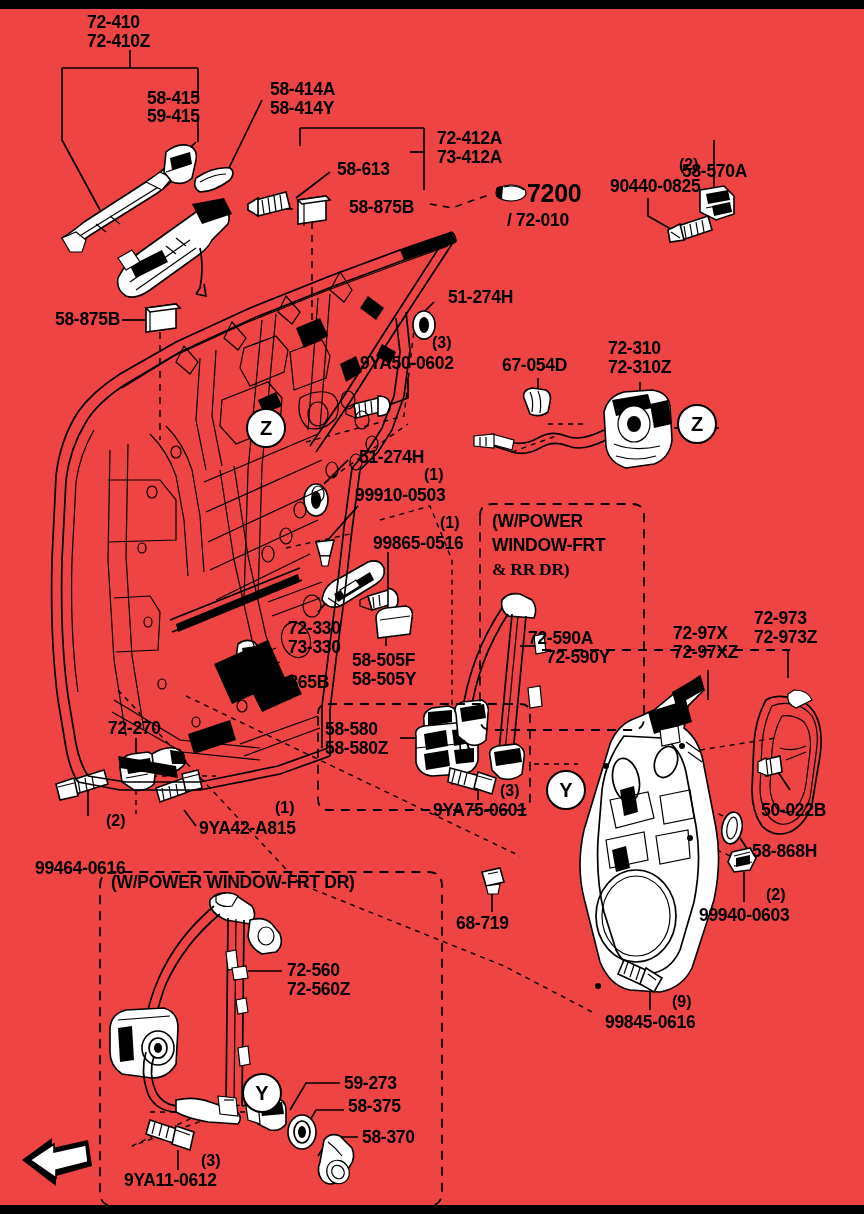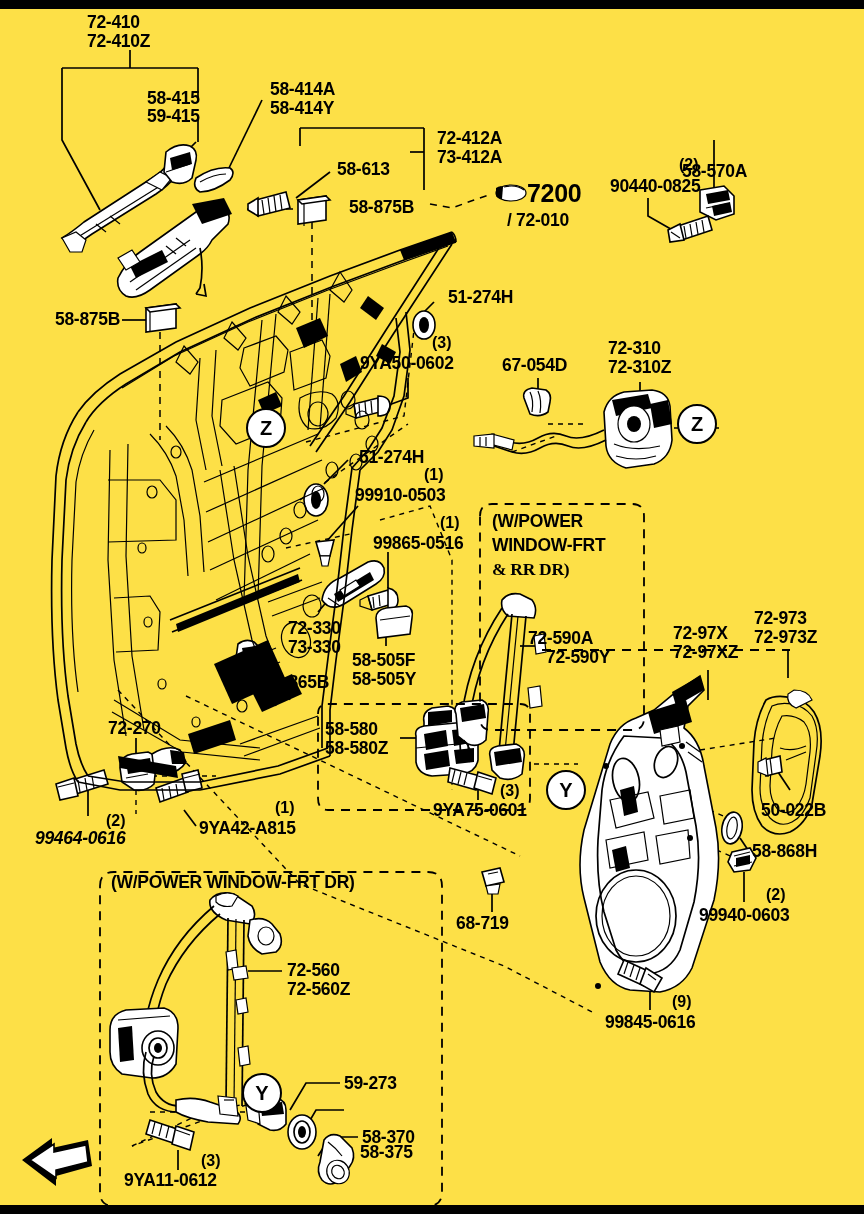--- a/index.html
+++ b/index.html
@@ -1,17 +1,17 @@
 <!DOCTYPE html>
 <html><head>
 <meta charset="utf-8">
 <style>
   html,body{margin:0;padding:0;background:#ffffff;}
   body{font-family:"Liberation Sans",sans-serif;}
-  #page{position:relative;width:864px;height:1214px;background:#fde047;overflow:hidden;}
+  #page{position:relative;width:864px;height:1214px;background:#ef4444;overflow:hidden;}
   .bar{position:absolute;left:0;width:864px;background:#000;}
   #bar-top{top:0;height:9px;}
   #bar-bottom{bottom:0;height:9px;}
   .lbl{position:absolute;color:#000;font-family:"Liberation Sans",sans-serif;
        font-size:17.5px;line-height:20px;font-weight:700;letter-spacing:-0.3px;white-space:pre;}
   .lbl.big{font-size:25px;line-height:26px;font-weight:700;}
   .qty{position:absolute;font-size:16px;font-weight:700;white-space:pre;}
   .circ{position:absolute;width:36px;height:36px;border:2.2px solid #000;border-radius:50%;
         display:flex;align-items:center;justify-content:center;font-size:20px;font-weight:700;
         background:#fff;}
@@ -776,33 +776,33 @@
   <div class="lbl" style="left:699px; top:905px;">99940-0603</div>
   <div class="qty" style="left:766px; top:886px;">(2)</div>
 
   <div class="lbl" style="left:605px; top:1012px;">99845-0616</div>
   <div class="qty" style="left:672px; top:993px;">(9)</div>
 
   <div class="lbl" style="left:456px; top:913px;">68-719</div>
 
   <div class="lbl" style="left:108px; top:718px;">72-270</div>
 
-  <div class="lbl" style="left:35px;  top:828px;font-style:italic;">99464-0616</div>
+  <div class="lbl" style="left:35px;  top:858px;">99464-0616</div>
   <div class="qty" style="left:106px; top:812px;">(2)</div>
 
   <div class="lbl" style="left:199px; top:818px;">9YA42-A815</div>
   <div class="qty" style="left:275px; top:799px;">(1)</div>
 
   <div class="lbl" style="left:111px; top:872px;">(W/POWER WINDOW-FRT DR)</div>
 
   <div class="lbl" style="left:287px; top:960px;">72-560</div>
   <div class="lbl" style="left:287px; top:979px;">72-560Z</div>
 
   <div class="lbl" style="left:344px; top:1073px;">59-273</div>
-  <div class="lbl" style="left:348px; top:1142px;margin-left:12px;">58-375</div>
+  <div class="lbl" style="left:348px; top:1096px;">58-375</div>
   <div class="lbl" style="left:362px; top:1127px;">58-370</div>
 
   <div class="lbl" style="left:124px; top:1170px;">9YA11-0612</div>
   <div class="qty" style="left:201px; top:1152px;">(3)</div>
 
   <div class="circ" style="left:246px; top:408px;">Z</div>
   <div class="circ" style="left:677px; top:404px;">Z</div>
   <div class="circ" style="left:546px; top:770px;">Y</div>
   <div class="circ" style="left:242px; top:1073px;">Y</div>
 

